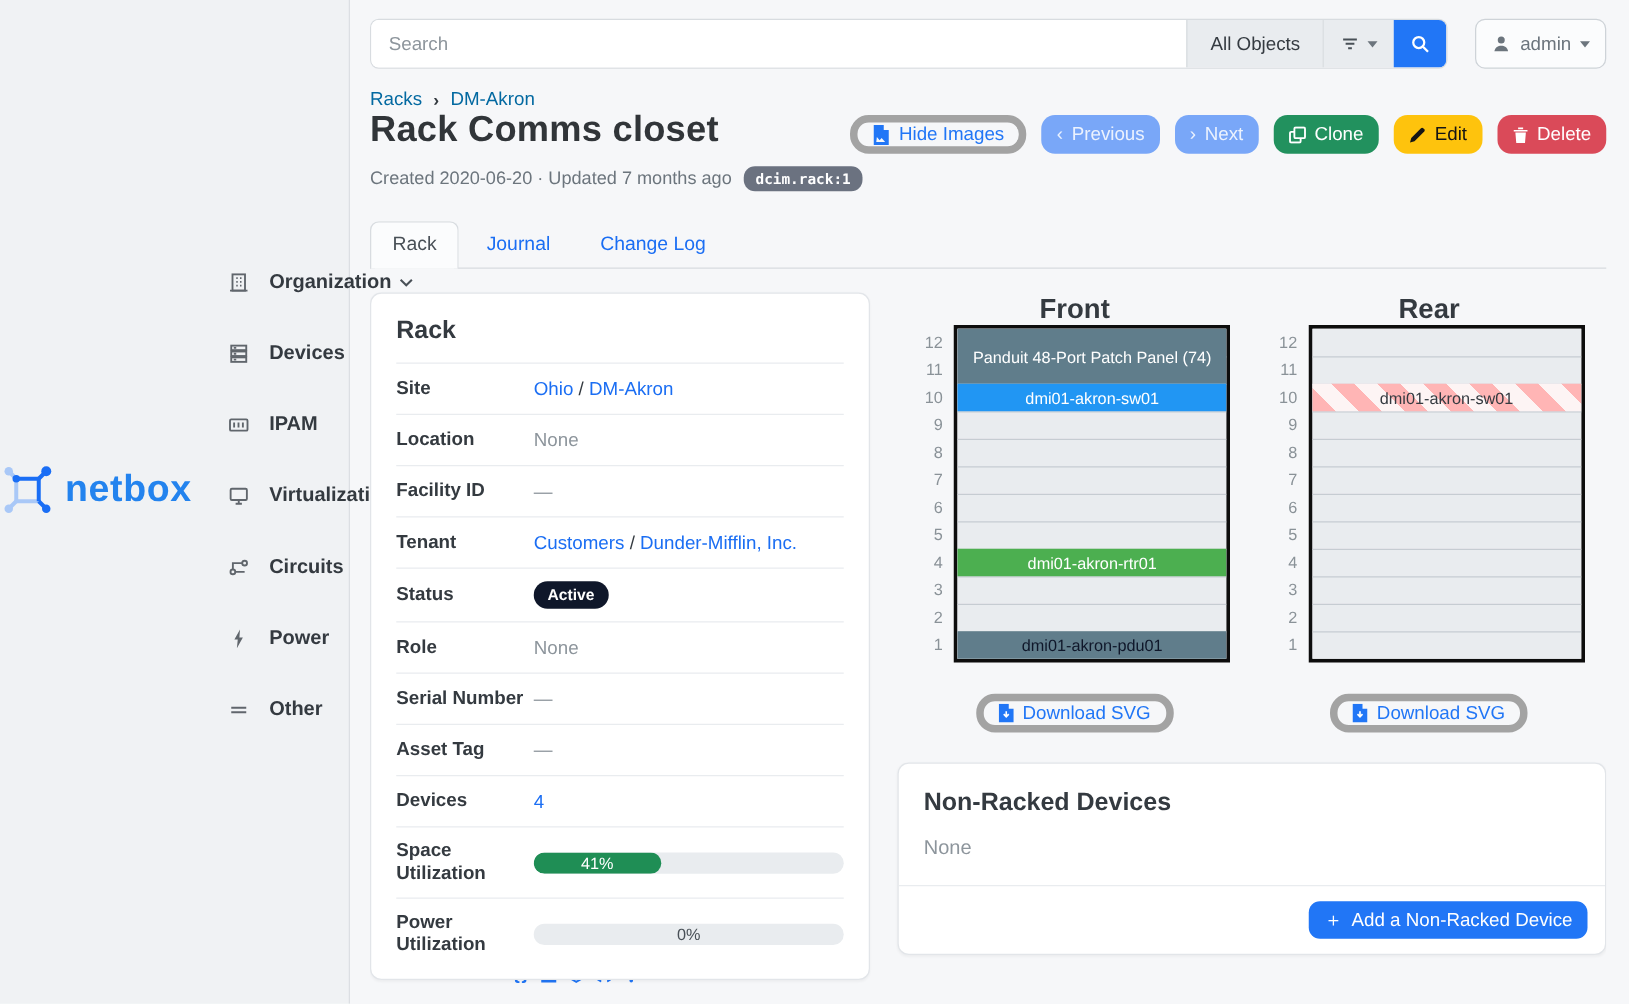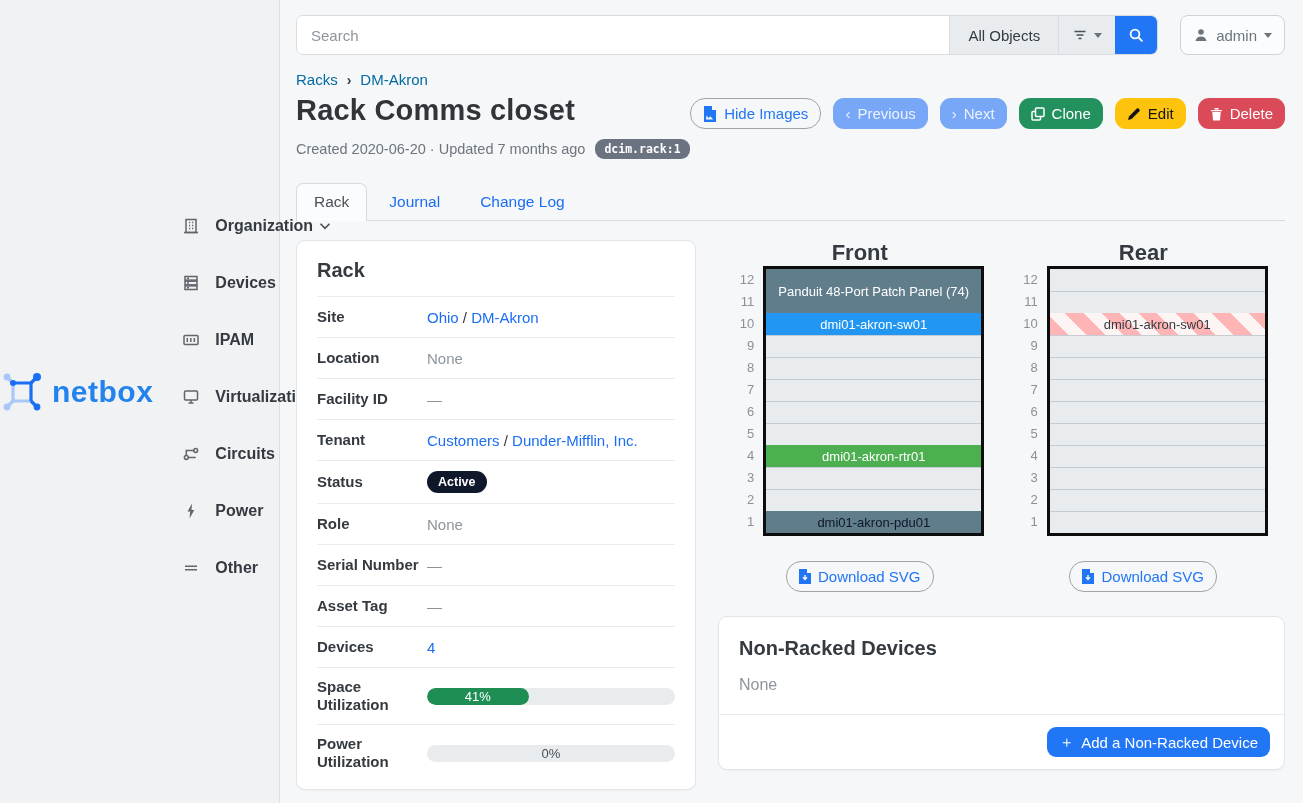--- a/index.html
+++ b/index.html
@@ -30,25 +30,25 @@
   .seg-objects { padding:0 18px; cursor:pointer; }
   .seg-filter { padding:0 13px; gap:6px; cursor:pointer; }
   .search-btn { width:42px; background:#2176f6; border:none; display:flex; align-items:center; justify-content:center; cursor:pointer; }
   .user-btn { height:40px; min-width:97px; background:#fbfcfd; border:1px solid #ced3d8; border-radius:8px; display:flex; align-items:center; justify-content:center; gap:7px; color:#6c757d; font-size:15px; cursor:pointer; padding:0 12px; }
   .caret { display:inline-block; width:0; height:0; border-left:4px solid transparent; border-right:4px solid transparent; border-top:5px solid #6c757d; }
 
   
   .breadcrumbs { display:flex; align-items:center; gap:9px; margin-top:16px; font-size:15px; }
   .crumb { color:#0369a1; text-decoration:none; cursor:pointer; }
   .crumb-sep { color:#343a40; font-size:14px; font-weight:bold; line-height:1; }
-  .title-row { display:flex; align-items:flex-start; justify-content:space-between; margin-top:6px; }
+  .title-row { display:flex; align-items:flex-start; justify-content:space-between; margin-top:0; }
   .page-title { font-size:29px; font-weight:bold; color:#313539; letter-spacing:0.2px; }
   .actions { display:flex; gap:12px; margin-top:4px; }
   .btn { height:31px; display:inline-flex; align-items:center; gap:7px; padding:0 12px; border-radius:11px; font-size:15px; border:none; cursor:pointer; font-family:inherit; white-space:nowrap; }
-  .btn-outline { background:transparent; border:1px solid #a3a3a3; color:#2176f6; border-radius:15px; }
+  .btn-outline { background:transparent; border:6px solid #a3a3a3; color:#2176f6; border-radius:15px; }
   .btn-soft { background:#79a7f8; color:rgba(255,255,255,0.85); }
   .btn-green { background:#22915e; color:#fff; }
   .btn-yellow { background:#fec30d; color:#151515; }
   .btn-red { background:#da4a59; color:#fff; }
   .meta-row { display:flex; align-items:center; gap:10px; margin-top:10px; }
   .meta-text { color:#6c757d; font-size:14.5px; }
   .obj-badge { background:#6b7280; color:#fff; font-family:"DejaVu Sans Mono","Liberation Mono",monospace; font-size:11.5px; font-weight:bold; padding:3px 9px; border-radius:9px; }
 
   
   .tabs { display:flex; align-items:flex-end; margin-top:24px; border-bottom:1px solid #d8dce0; gap:4px; }

